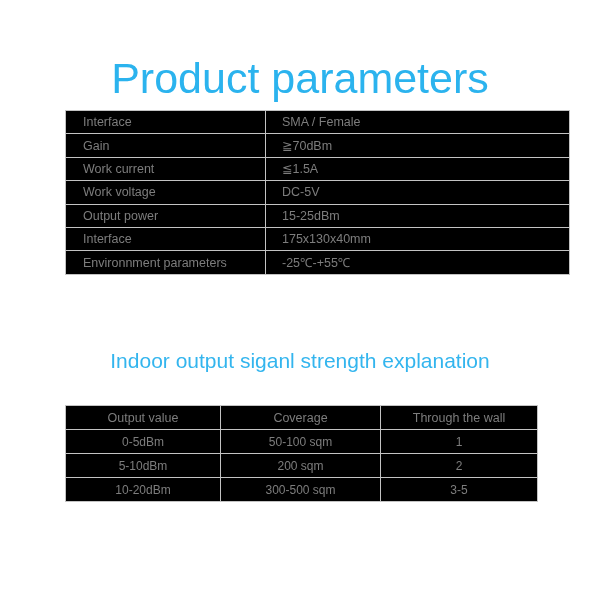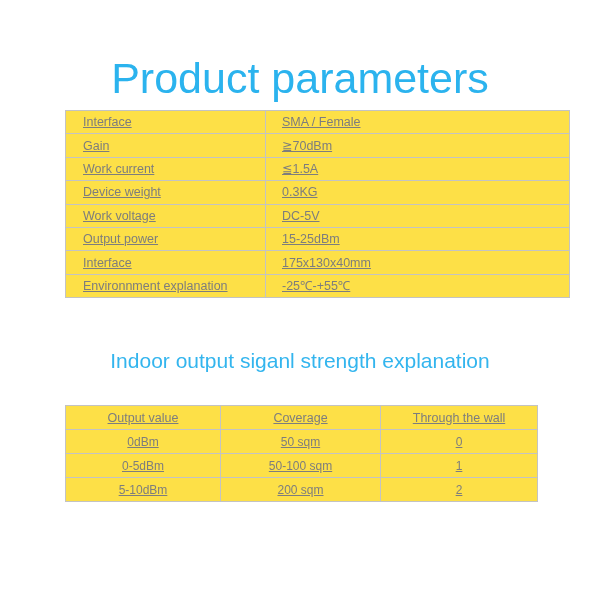--- a/index.html
+++ b/index.html
@@ -47,22 +47,21 @@
     line-height: 26px;
     white-space: nowrap;
   }
 
   
   .spec-table {
     position: absolute;
     border-collapse: collapse;
     table-layout: fixed;
     color: #7d7d7d;
-    background: #fde047;
-    text-decoration: underline;
+    background: #000000;
   }
   .spec-table td {
     border: 1px solid #c3c3c3;
     font-weight: 400;
     white-space: nowrap;
     overflow: hidden;
   }
 
   
   #params-table {
@@ -111,62 +110,58 @@
       </tr>
       <tr>
         <td class="col-label">Gain</td>
         <td class="col-value">≧70dBm</td>
       </tr>
       <tr>
         <td class="col-label">Work current</td>
         <td class="col-value">≦1.5A</td>
       </tr>
       <tr>
-        <td class="col-label">Device weight</td>
-        <td class="col-value">0.3KG</td>
-      </tr>
-      <tr>
         <td class="col-label">Work voltage</td>
         <td class="col-value">DC-5V</td>
       </tr>
       <tr>
         <td class="col-label">Output power</td>
         <td class="col-value">15-25dBm</td>
       </tr>
       <tr>
         <td class="col-label">Interface</td>
         <td class="col-value">175x130x40mm</td>
       </tr>
       <tr>
-        <td class="col-label">Environnment explanation</td>
+        <td class="col-label">Environnment parameters</td>
         <td class="col-value">-25℃-+55℃</td>
       </tr>
     </tbody>
   </table>
 
   <div class="title-sub">Indoor output siganl strength explanation</div>
 
   <table id="signal-table" class="spec-table">
     <tbody>
       <tr class="head">
         <td class="sc0">Output value</td>
         <td class="sc1">Coverage</td>
         <td class="sc2">Through the wall</td>
       </tr>
       <tr>
-        <td class="sc0">0dBm</td>
-        <td class="sc1">50 sqm</td>
-        <td class="sc2">0</td>
-      </tr>
-      <tr>
         <td class="sc0">0-5dBm</td>
         <td class="sc1">50-100 sqm</td>
         <td class="sc2">1</td>
       </tr>
       <tr>
         <td class="sc0">5-10dBm</td>
         <td class="sc1">200 sqm</td>
         <td class="sc2">2</td>
       </tr>
+      <tr>
+        <td class="sc0">10-20dBm</td>
+        <td class="sc1">300-500 sqm</td>
+        <td class="sc2">3-5</td>
+      </tr>
     </tbody>
   </table>
 
 </div>
 
 </body></html>

